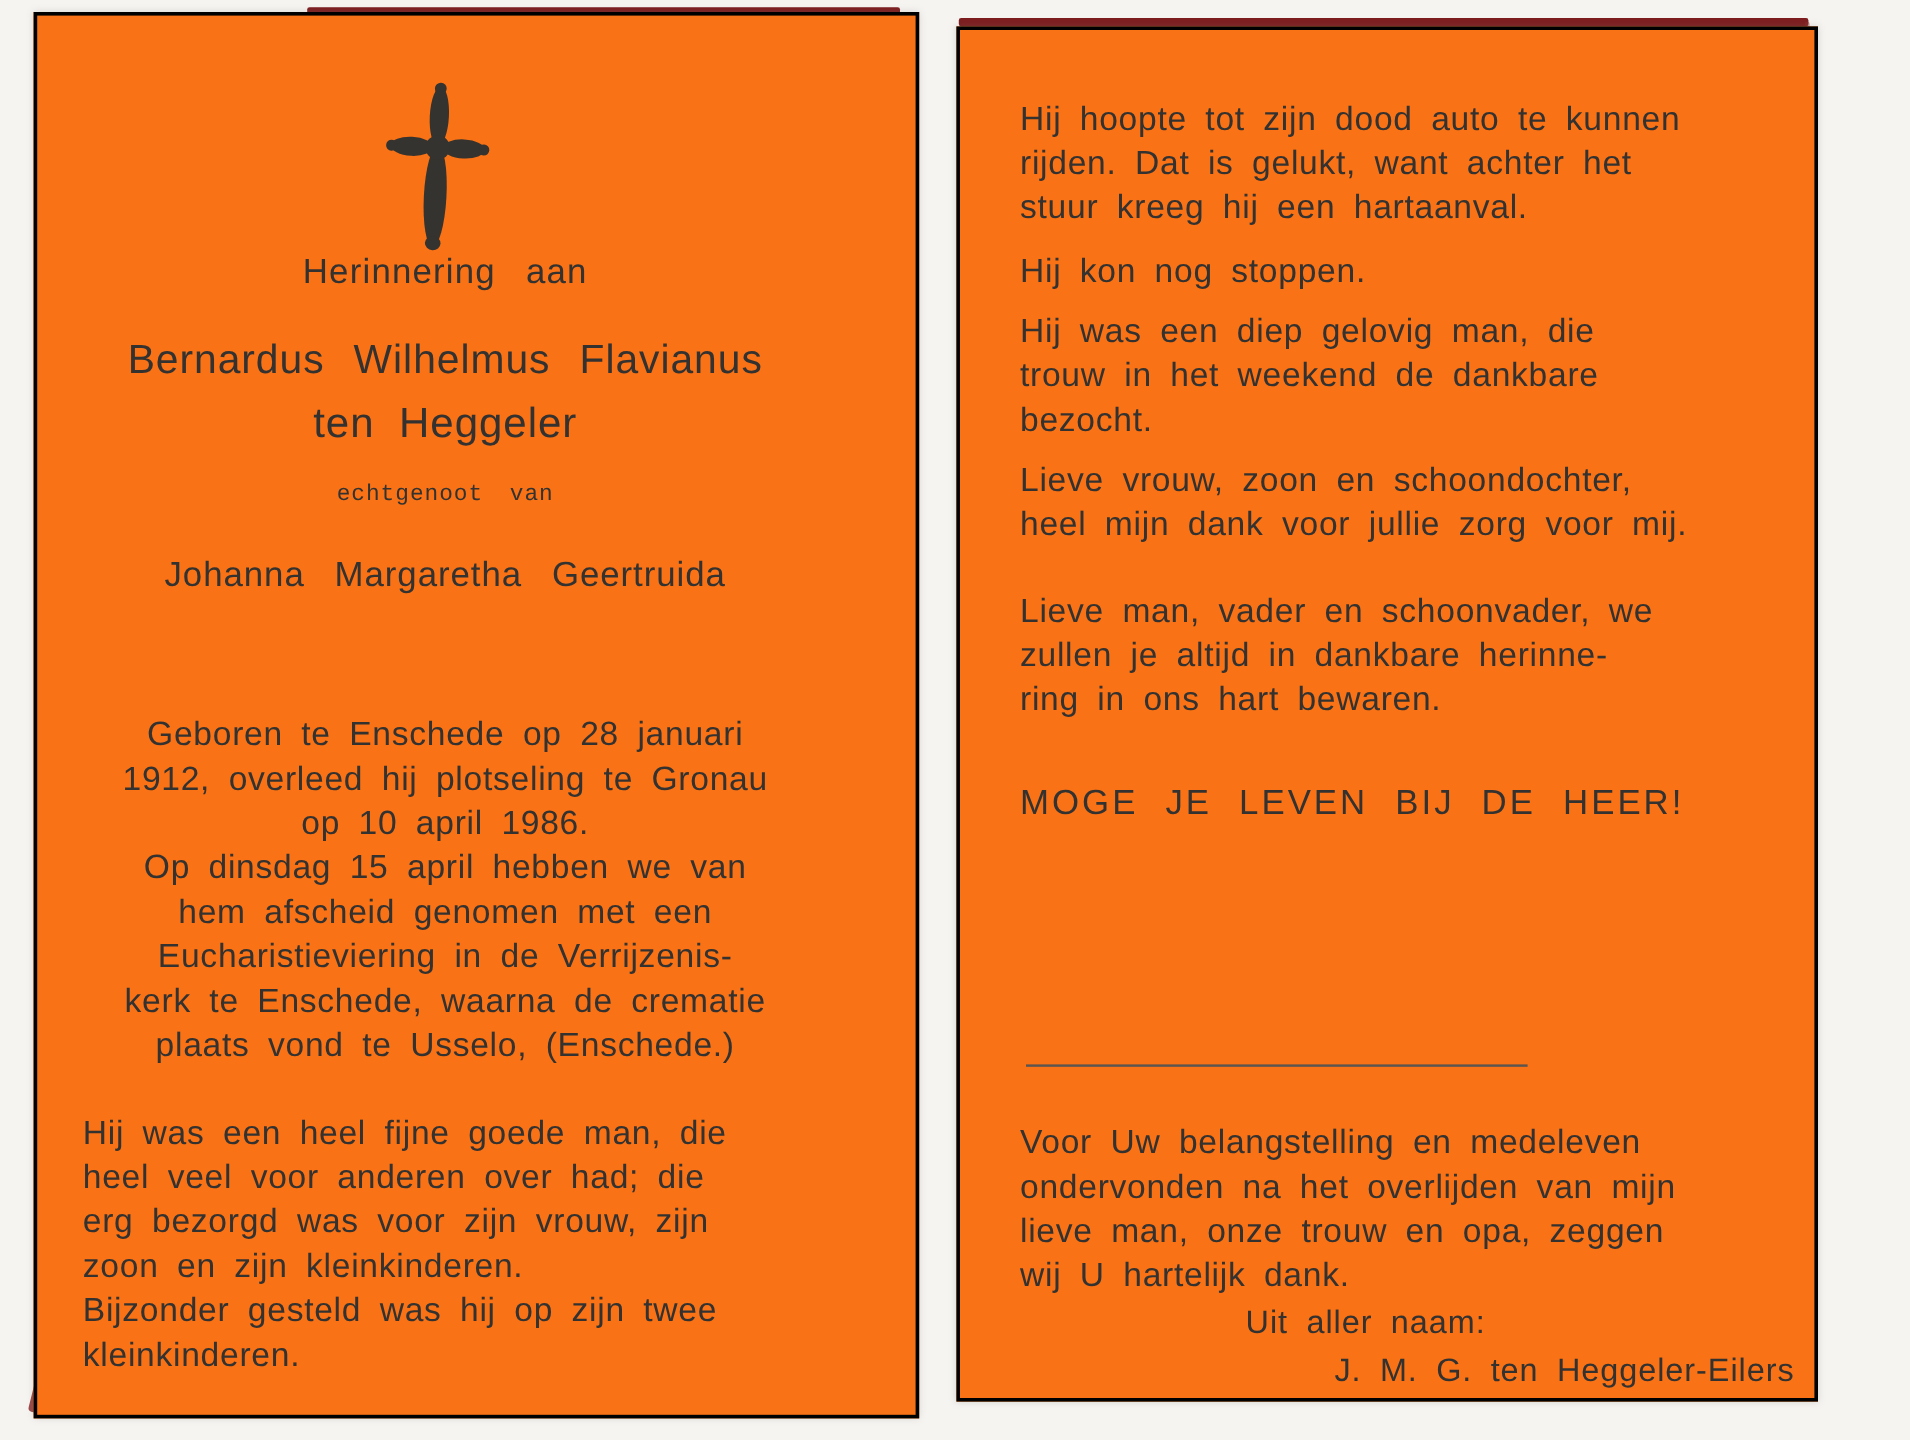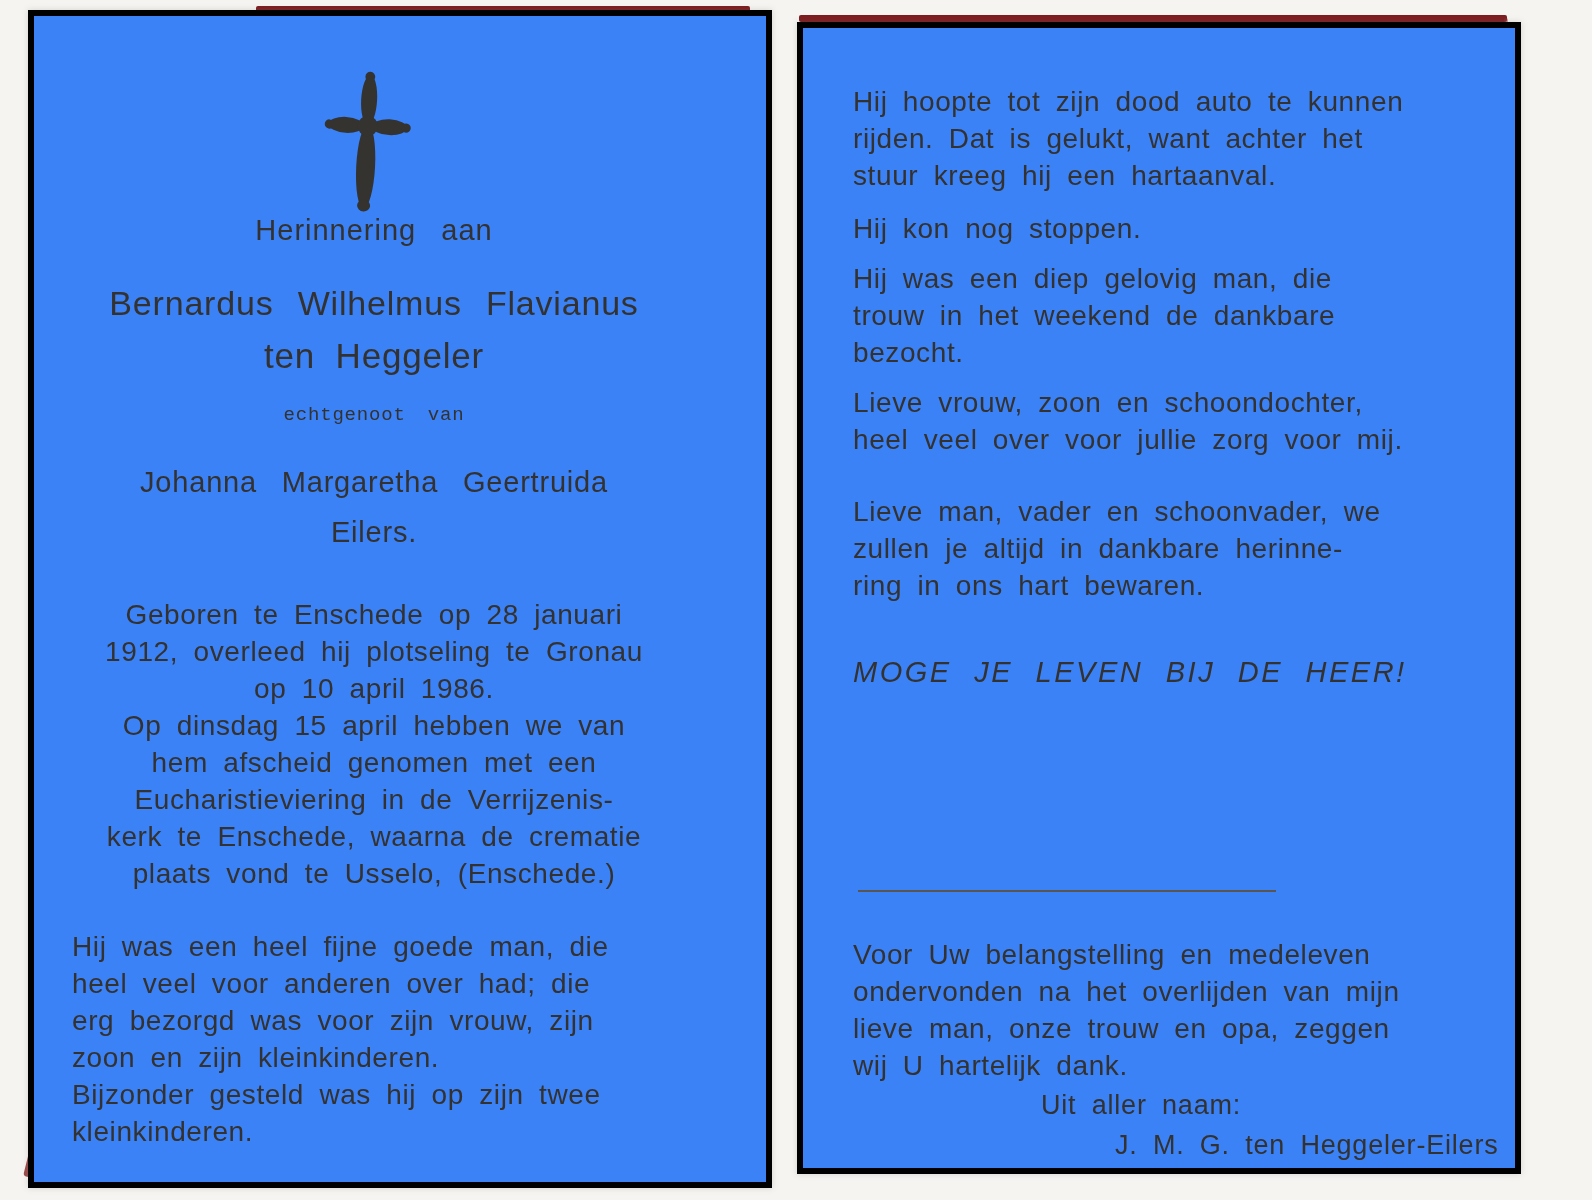--- a/index.html
+++ b/index.html
@@ -3,22 +3,22 @@
 <meta charset="utf-8">
 <style>
   html,body{margin:0;padding:0;}
   body{
     width:1592px;height:1200px;position:relative;overflow:hidden;
     background:#f6f4f1;
     font-family:"Liberation Sans", sans-serif;
     color:#343230;
   }
   .card{
-    position:absolute;background:#3b82f6;
-    border:6px solid #000000;
+    position:absolute;background:#f97316;
+    border:3px solid #000000;
     box-shadow:0 0 6px rgba(120,115,105,0.25);
   }
   #left-card{left:28px;top:10px;width:732px;height:1166px;}
   #right-card{left:797px;top:22px;width:712px;height:1140px;}
 
   
   .scan-red{position:absolute;background:#7d1d20;border-radius:2px;}
   #red-top-left{left:256px;top:6px;width:494px;height:6px;}
   #red-top-right{left:799px;top:15px;width:708px;height:7px;}
   #red-right-edge{left:1504px;top:18px;width:4px;height:1138px;background:rgba(146,46,46,0.45);}
@@ -43,21 +43,21 @@
   .name-line2{
     font-size:35px;letter-spacing:0.8px;word-spacing:10px;
   }
   .sub-line{
     font-size:19px;letter-spacing:0.8px;word-spacing:10px;font-family:Liberation Mono, monospace;
   }
   .spouse-line{
     font-size:29px;letter-spacing:0.8px;word-spacing:16px;
   }
   .motto-line{
-    font-size:29px;font-style:italic;letter-spacing:2.5px;word-spacing:12px;
+    font-size:29px;letter-spacing:2.5px;word-spacing:12px;
   }
   .abs{position:absolute;}
   .divider{
     position:absolute;height:2px;background:#5a5550;
   }
   .signoff{
     font-size:27px;letter-spacing:0.8px;word-spacing:7px;
   }
   .cross-wrap{position:absolute;left:288px;top:52px;width:90px;height:145px;}
 </style>
@@ -98,23 +98,20 @@
     <div class="line name-line2">ten Heggeler</div>
   </div>
 
   <div class="lcontent center abs" style="top:388px;">
     <div class="line sub-line">echtgenoot van</div>
   </div>
 
   <div class="lcontent center abs" style="top:450px;">
     <div class="line spouse-line">Johanna Margaretha Geertruida</div>
   </div>
-  <div class="lcontent center abs" style="top:500px;">
-    <div class="line spouse-line">Eilers.</div>
-  </div>
 
   <div class="lcontent center abs" style="top:580px;">
     <div class="line body-line">Geboren te Enschede op 28 januari</div>
     <div class="line body-line">1912, overleed hij plotseling te Gronau</div>
     <div class="line body-line">op 10 april 1986.</div>
     <div class="line body-line">Op dinsdag 15 april hebben we van</div>
     <div class="line body-line">hem afscheid genomen met een</div>
     <div class="line body-line">Eucharistieviering in de Verrijzenis-</div>
     <div class="line body-line">kerk te Enschede, waarna de crematie</div>
     <div class="line body-line">plaats vond te Usselo, (Enschede.)</div>
@@ -143,21 +140,21 @@
   </div>
 
   <div class="rcontent abs" style="top:232px;">
     <div class="line body-line">Hij was een diep gelovig man, die</div>
     <div class="line body-line">trouw in het weekend de dankbare</div>
     <div class="line body-line">bezocht.</div>
   </div>
 
   <div class="rcontent abs" style="top:356px;">
     <div class="line body-line">Lieve vrouw, zoon en schoondochter,</div>
-    <div class="line body-line">heel veel over voor jullie zorg voor mij.</div>
+    <div class="line body-line">heel mijn dank voor jullie zorg voor mij.</div>
   </div>
 
   <div class="rcontent abs" style="top:465px;">
     <div class="line body-line">Lieve man, vader en schoonvader, we</div>
     <div class="line body-line">zullen je altijd in dankbare herinne-</div>
     <div class="line body-line">ring in ons hart bewaren.</div>
   </div>
 
   <div class="rcontent abs" style="top:628px;">
     <div class="line motto-line">MOGE JE LEVEN BIJ DE HEER!</div>

